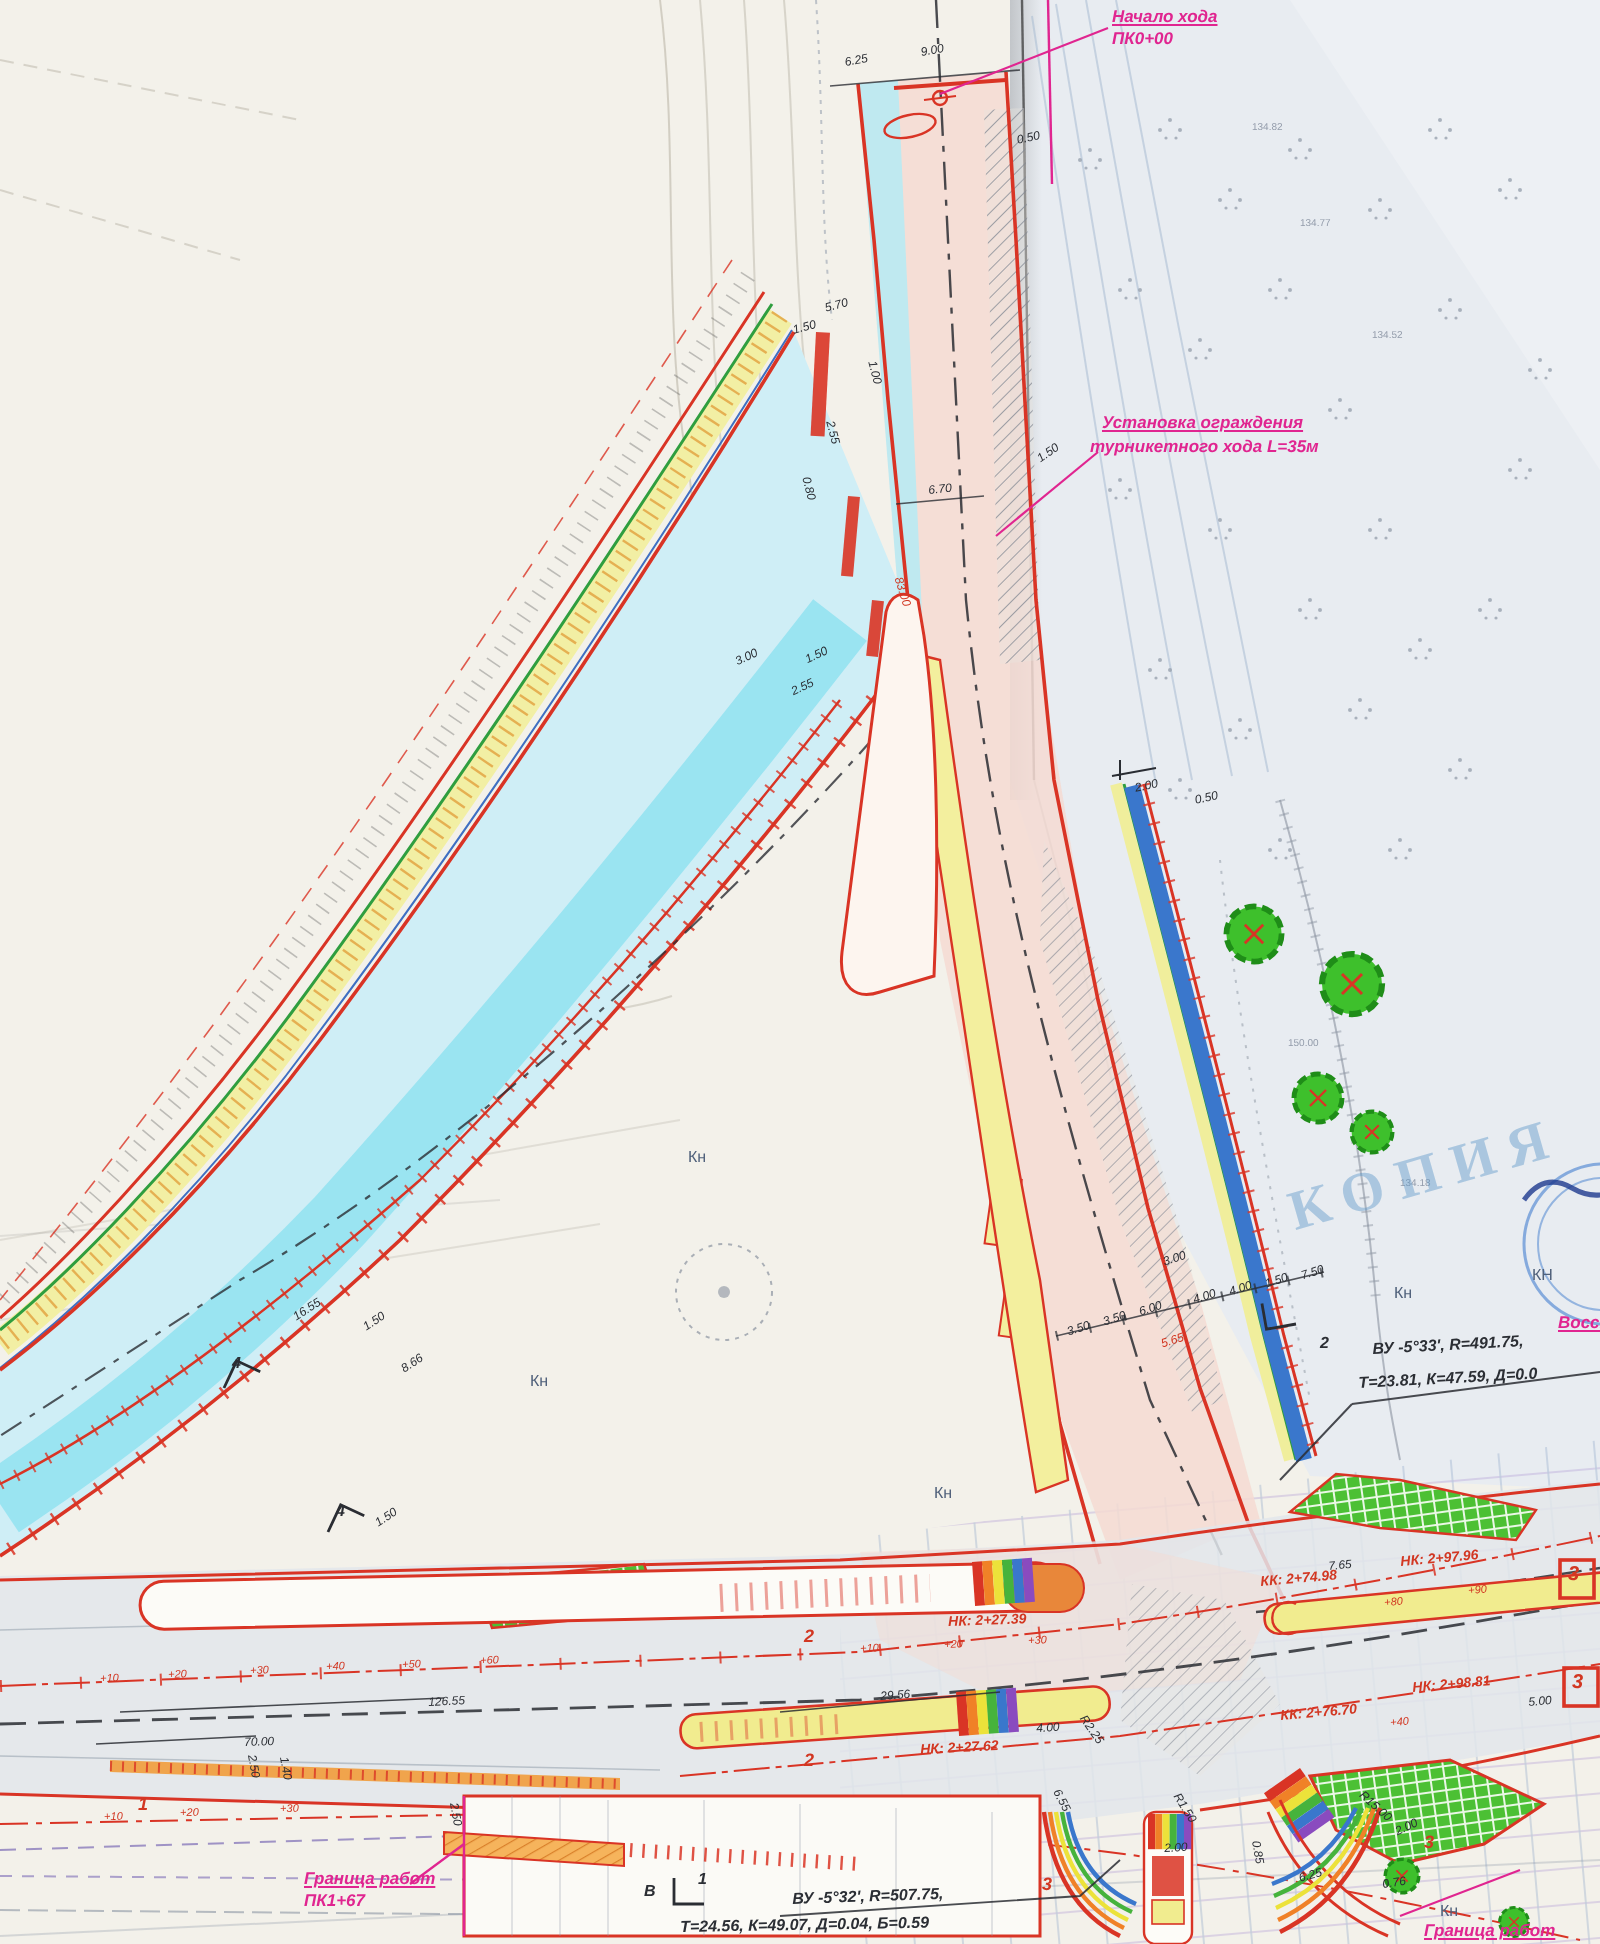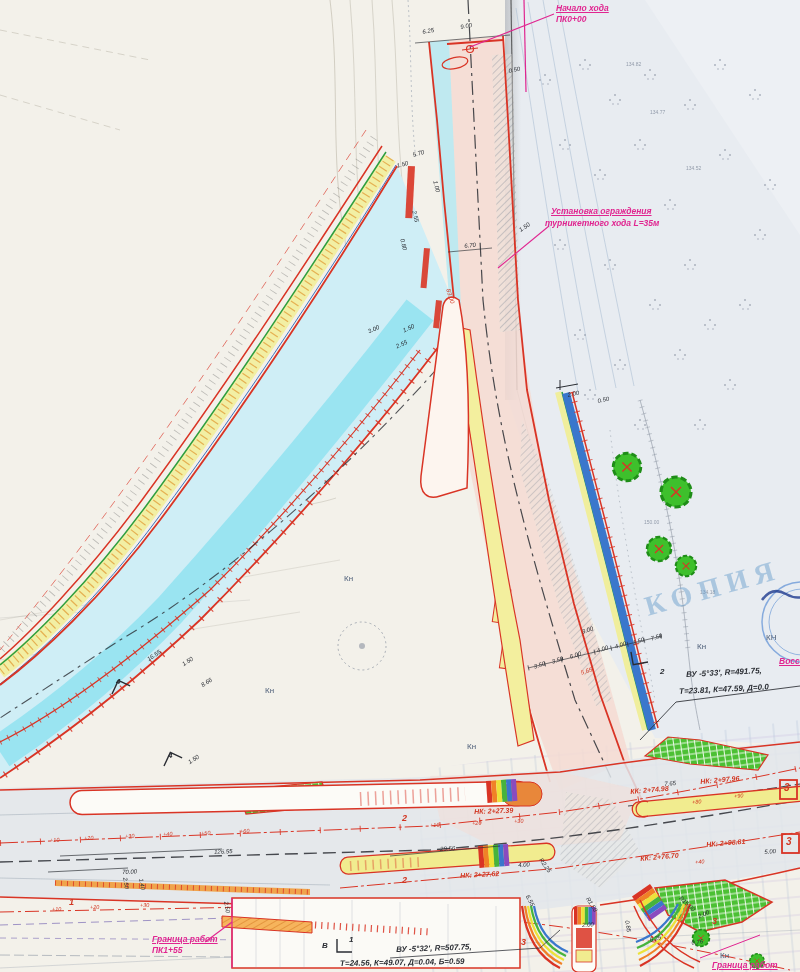--- a/index.html
+++ b/index.html
@@ -318,21 +318,21 @@
   <path d="M205,942 L232,922"></path>
 </g>
 </svg>
 
 <div id="ann-layer">
       <span class="ann c-mag b u" style="left: 556px; top: 4px; font-size: 8.5px;">Начало хода</span>
       <span class="ann c-mag b" style="left: 556px; top: 15px; font-size: 8.5px;">ПК0+00</span>
       <span class="ann c-mag b u" style="left: 551px; top: 207px; font-size: 8.5px;">Установка ограждения</span>
       <span class="ann c-mag b" style="left: 545px; top: 219px; font-size: 8.5px;">турникетного хода L=35м</span>
       <span class="ann c-mag b u" style="left: 152px; top: 935px; font-size: 8.5px;">Граница работ</span>
-      <span class="ann c-mag b" style="left: 152px; top: 946px; font-size: 8.5px;">ПК1+55</span>
+      <span class="ann c-mag b" style="left: 152px; top: 946px; font-size: 8.5px;">ПК1+67</span>
       <span class="ann c-mag b u" style="left: 712px; top: 961px; font-size: 8.5px;">Граница работ</span>
       <span class="ann c-mag b u" style="left: 779px; top: 657px; font-size: 8.5px;">Восст</span>
       <span class="ann c-blk b" style="left: 686px; top: 671px; font-size: 8px; transform: rotate(-3deg);">ВУ -5°33', R=491.75,</span>
       <span class="ann c-blk b" style="left: 679px; top: 688px; font-size: 8px; transform: rotate(-3deg);">Т=23.81, К=47.59, Д=0.0</span>
       <span class="ann c-blk b" style="left: 396px; top: 946px; font-size: 8px; transform: rotate(-2deg);">ВУ -5°32', R=507.75,</span>
       <span class="ann c-blk b" style="left: 340px; top: 960px; font-size: 8px; transform: rotate(-1deg);">Т=24.56, К=49.07, Д=0.04, Б=0.59</span>
       <span class="ann c-red b" style="left: 474px; top: 808px; font-size: 7px; transform: rotate(-2deg);">НК: 2+27.39</span>
       <span class="ann c-red b" style="left: 630px; top: 788px; font-size: 7px; transform: rotate(-5deg);">КК: 2+74.98</span>
       <span class="ann c-red b" style="left: 700px; top: 778px; font-size: 7px; transform: rotate(-5deg);">НК: 2+97.96</span>
       <span class="ann c-red b" style="left: 640px; top: 855px; font-size: 7px; transform: rotate(-5deg);">КК: 2+76.70</span>

